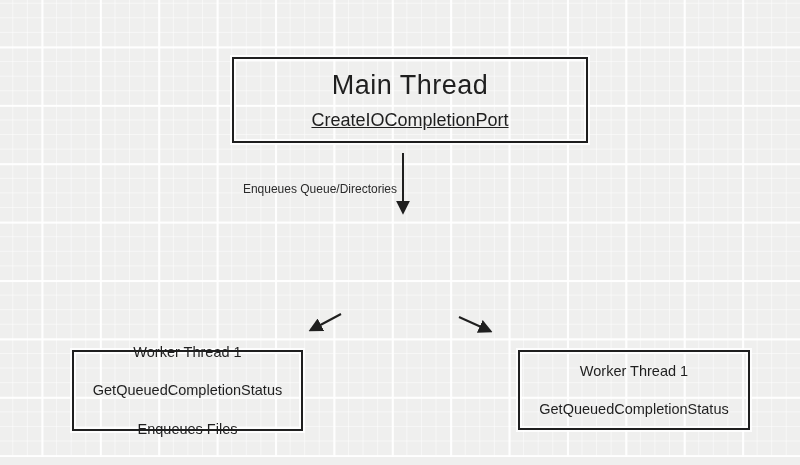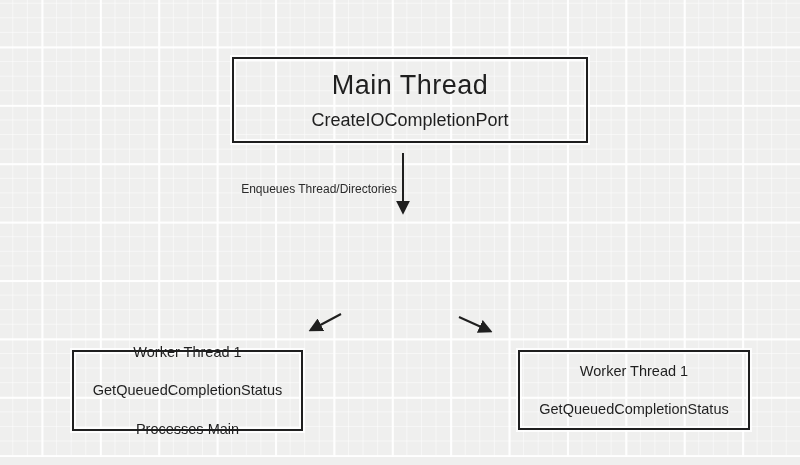--- a/index.html
+++ b/index.html
@@ -50,20 +50,21 @@
   }
   .main-title {
     font-size: 27px;
     line-height: 34px;
     letter-spacing: 0.5px;
   }
   .main-subtitle {
     font-size: 18px;
     line-height: 24px;
     margin-top: 6px;
+    text-decoration: underline;
   }
   .edge-label {
     position: absolute;
     left: 231px; top: 182px;
     width: 166px;
     text-align: right;
     font-size: 12px;
     line-height: 14px;
     color: #2b2b2b;
     white-space: nowrap;
@@ -109,27 +110,27 @@
     <line x1="403" y1="153" x2="403" y2="212" stroke="#1f1f1f" stroke-width="2" marker-end="url(#ah)"></line>
     <line x1="341" y1="314" x2="311" y2="330" stroke="#1f1f1f" stroke-width="2" marker-end="url(#ah)"></line>
     <line x1="459" y1="317" x2="490" y2="331" stroke="#1f1f1f" stroke-width="2" marker-end="url(#ah)"></line>
   </svg>
 
   <div class="node main-box">
     <div class="main-title">Main Thread</div>
     <div class="main-subtitle">CreateIOCompletionPort</div>
   </div>
 
-  <div class="edge-label">Enqueues Thread/Directories</div>
+  <div class="edge-label">Enqueues Queue/Directories</div>
 
 
   <div class="node worker-box worker-left">
     <div>Worker Thread 1</div>
     <div>GetQueuedCompletionStatus</div>
-    <div>Processes Main</div>
+    <div>Enqueues Files</div>
   </div>
 
   <div class="node worker-box worker-right">
     <div>Worker Thread 1</div>
     <div>GetQueuedCompletionStatus</div>
   </div>
 
 </div>
 
 </body></html>

